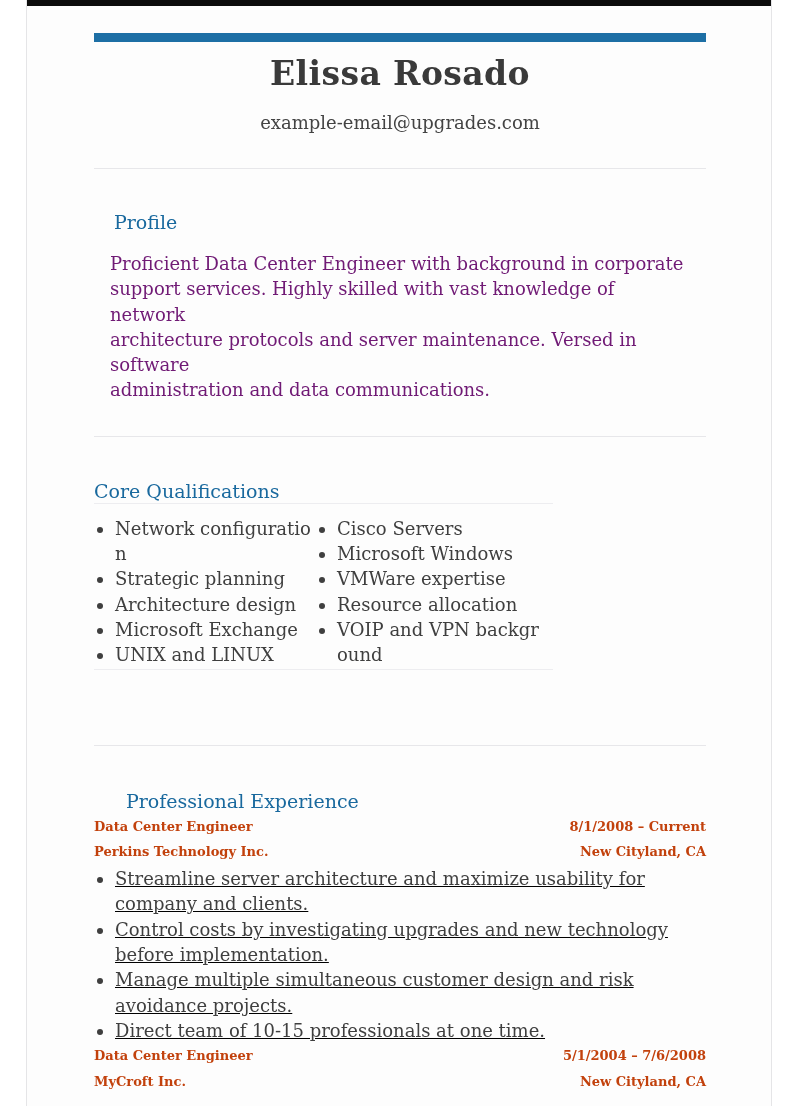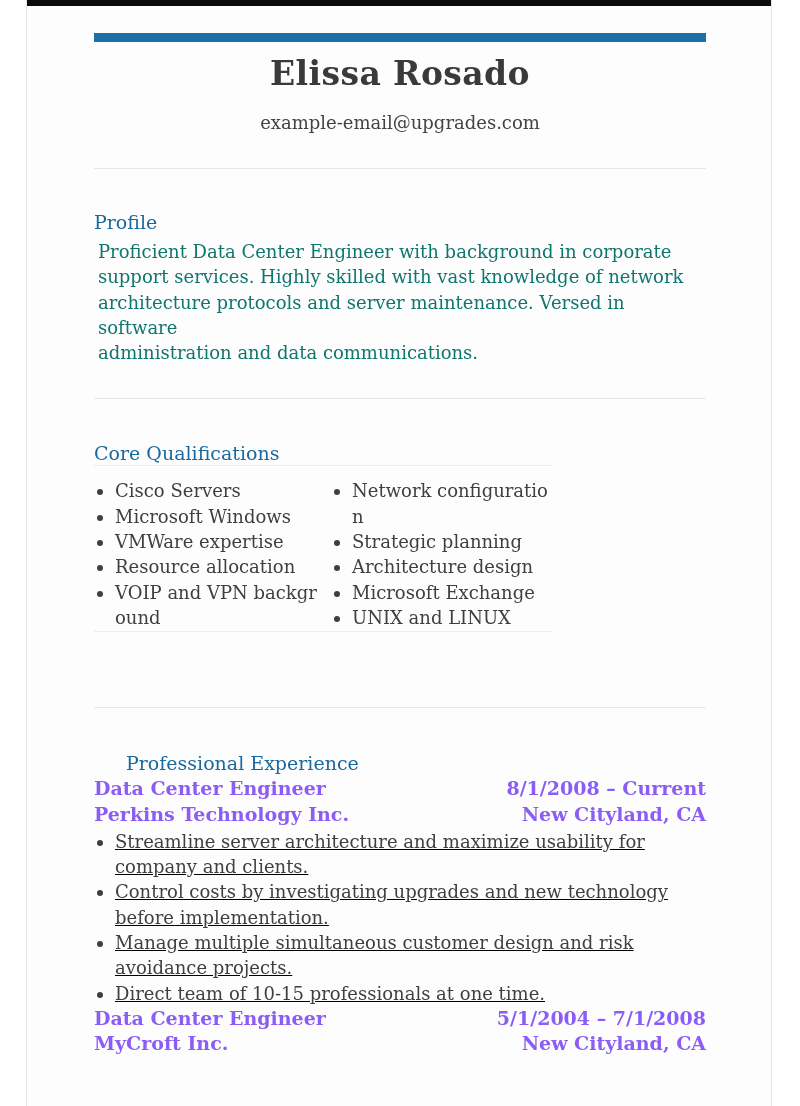--- a/index.html
+++ b/index.html
@@ -33,43 +33,43 @@
   }
   .contact.first { margin-top: 23px; }
   .rule { border: 0; border-top: 1px solid #e7e7ea; margin: 0; }
   .rule-1 { margin-top: 32px; }
   .rule-2 { margin-top: 33px; }
   .rule-3 { margin-top: 75px; }
   .section-heading {
     margin: 0; font-size: 19px; font-weight: 400;
     color: var(--heading, #19699e);
   }
-  .profile-heading { margin-top: 40px; line-height: 26px; }
+  .profile-heading { margin-top: 40px; line-height: 26px; margin-left: 20px; }
   .cq-heading { margin-top: 42px; line-height: 24px; }
   .pe-heading { margin-top: 42px; line-height: 26px; margin-left: 32px; }
   .body-text {
-    margin: 4px; font-size: 18px; line-height: 25.3px;
-    color: #0f766e; white-space: pre-line;
+    margin: 16px; font-size: 18px; line-height: 25.3px;
+    color: #701a75; white-space: pre-line;
   }
   .cq-table {
     width: 459px;
     border-top: 1px solid #ededf0;
     border-bottom: 1px solid #ededf0;
     padding: 12px 0 1px;
     display: flex;
   }
   ul.cq-col { margin: 0; padding: 0 0 0 21px; list-style: disc outside; }
   .col1 { width: 237px; }
   .col2 { width: 222px; }
   ul.cq-col li, ul.job-bullets li {
     font-size: 18px; line-height: 25.3px; color: #3f3f3f; white-space: pre-line;
   }
   .job-row {
     display: flex; justify-content: space-between;
-    font-weight: 700; font-size: 19px; line-height: 25.3px; color: #8b5cf6;
+    font-weight: 700; font-size: 13px; line-height: 25.3px; color: #c2410c;
   }
   ul.job-bullets { margin: 2px 0 0; padding: 0 0 0 21px; list-style: disc outside; text-decoration: underline; }
 </style>
 </head>
 <body>
 
 <div class="canvas">
   <div class="page">
     <div class="topbar"></div>
     <div class="content">
@@ -84,35 +84,35 @@
       <h2 class="section-heading profile-heading">Profile</h2>
       <p class="body-text">Proficient Data Center Engineer with background in corporate
 support services. Highly skilled with vast knowledge of network
 architecture protocols and server maintenance. Versed in software
 administration and data communications.</p>
 
       <hr class="rule rule-2">
 
       <h2 class="section-heading cq-heading">Core Qualifications</h2>
       <div class="cq-table">
+        <ul class="cq-col col2">
+          <li>Network configuratio
+n</li>
+          <li>Strategic planning</li>
+          <li>Architecture design</li>
+          <li>Microsoft Exchange</li>
+          <li>UNIX and LINUX</li>
+        </ul>
         <ul class="cq-col col1">
           <li>Cisco Servers</li>
           <li>Microsoft Windows</li>
           <li>VMWare expertise</li>
           <li>Resource allocation</li>
           <li>VOIP and VPN backgr
 ound</li>
-        </ul>
-        <ul class="cq-col col2">
-          <li>Network configuratio
-n</li>
-          <li>Strategic planning</li>
-          <li>Architecture design</li>
-          <li>Microsoft Exchange</li>
-          <li>UNIX and LINUX</li>
         </ul>
       </div>
 
       <hr class="rule rule-3">
 
       <h2 class="section-heading pe-heading">Professional Experience</h2>
 
       <div class="job-row">
         <span>Data Center Engineer</span>
         <span>8/1/2008 – Current</span>
@@ -126,21 +126,21 @@
 company and clients.</li>
         <li>Control costs by investigating upgrades and new technology
 before implementation.</li>
         <li>Manage multiple simultaneous customer design and risk
 avoidance projects.</li>
         <li>Direct team of 10-15 professionals at one time.</li>
       </ul>
 
       <div class="job-row">
         <span>Data Center Engineer</span>
-        <span>5/1/2004 – 7/1/2008</span>
+        <span>5/1/2004 – 7/6/2008</span>
       </div>
       <div class="job-row">
         <span>MyCroft Inc.</span>
         <span>New Cityland, CA</span>
       </div>
 
     </div>
   </div>
 </div>
 

